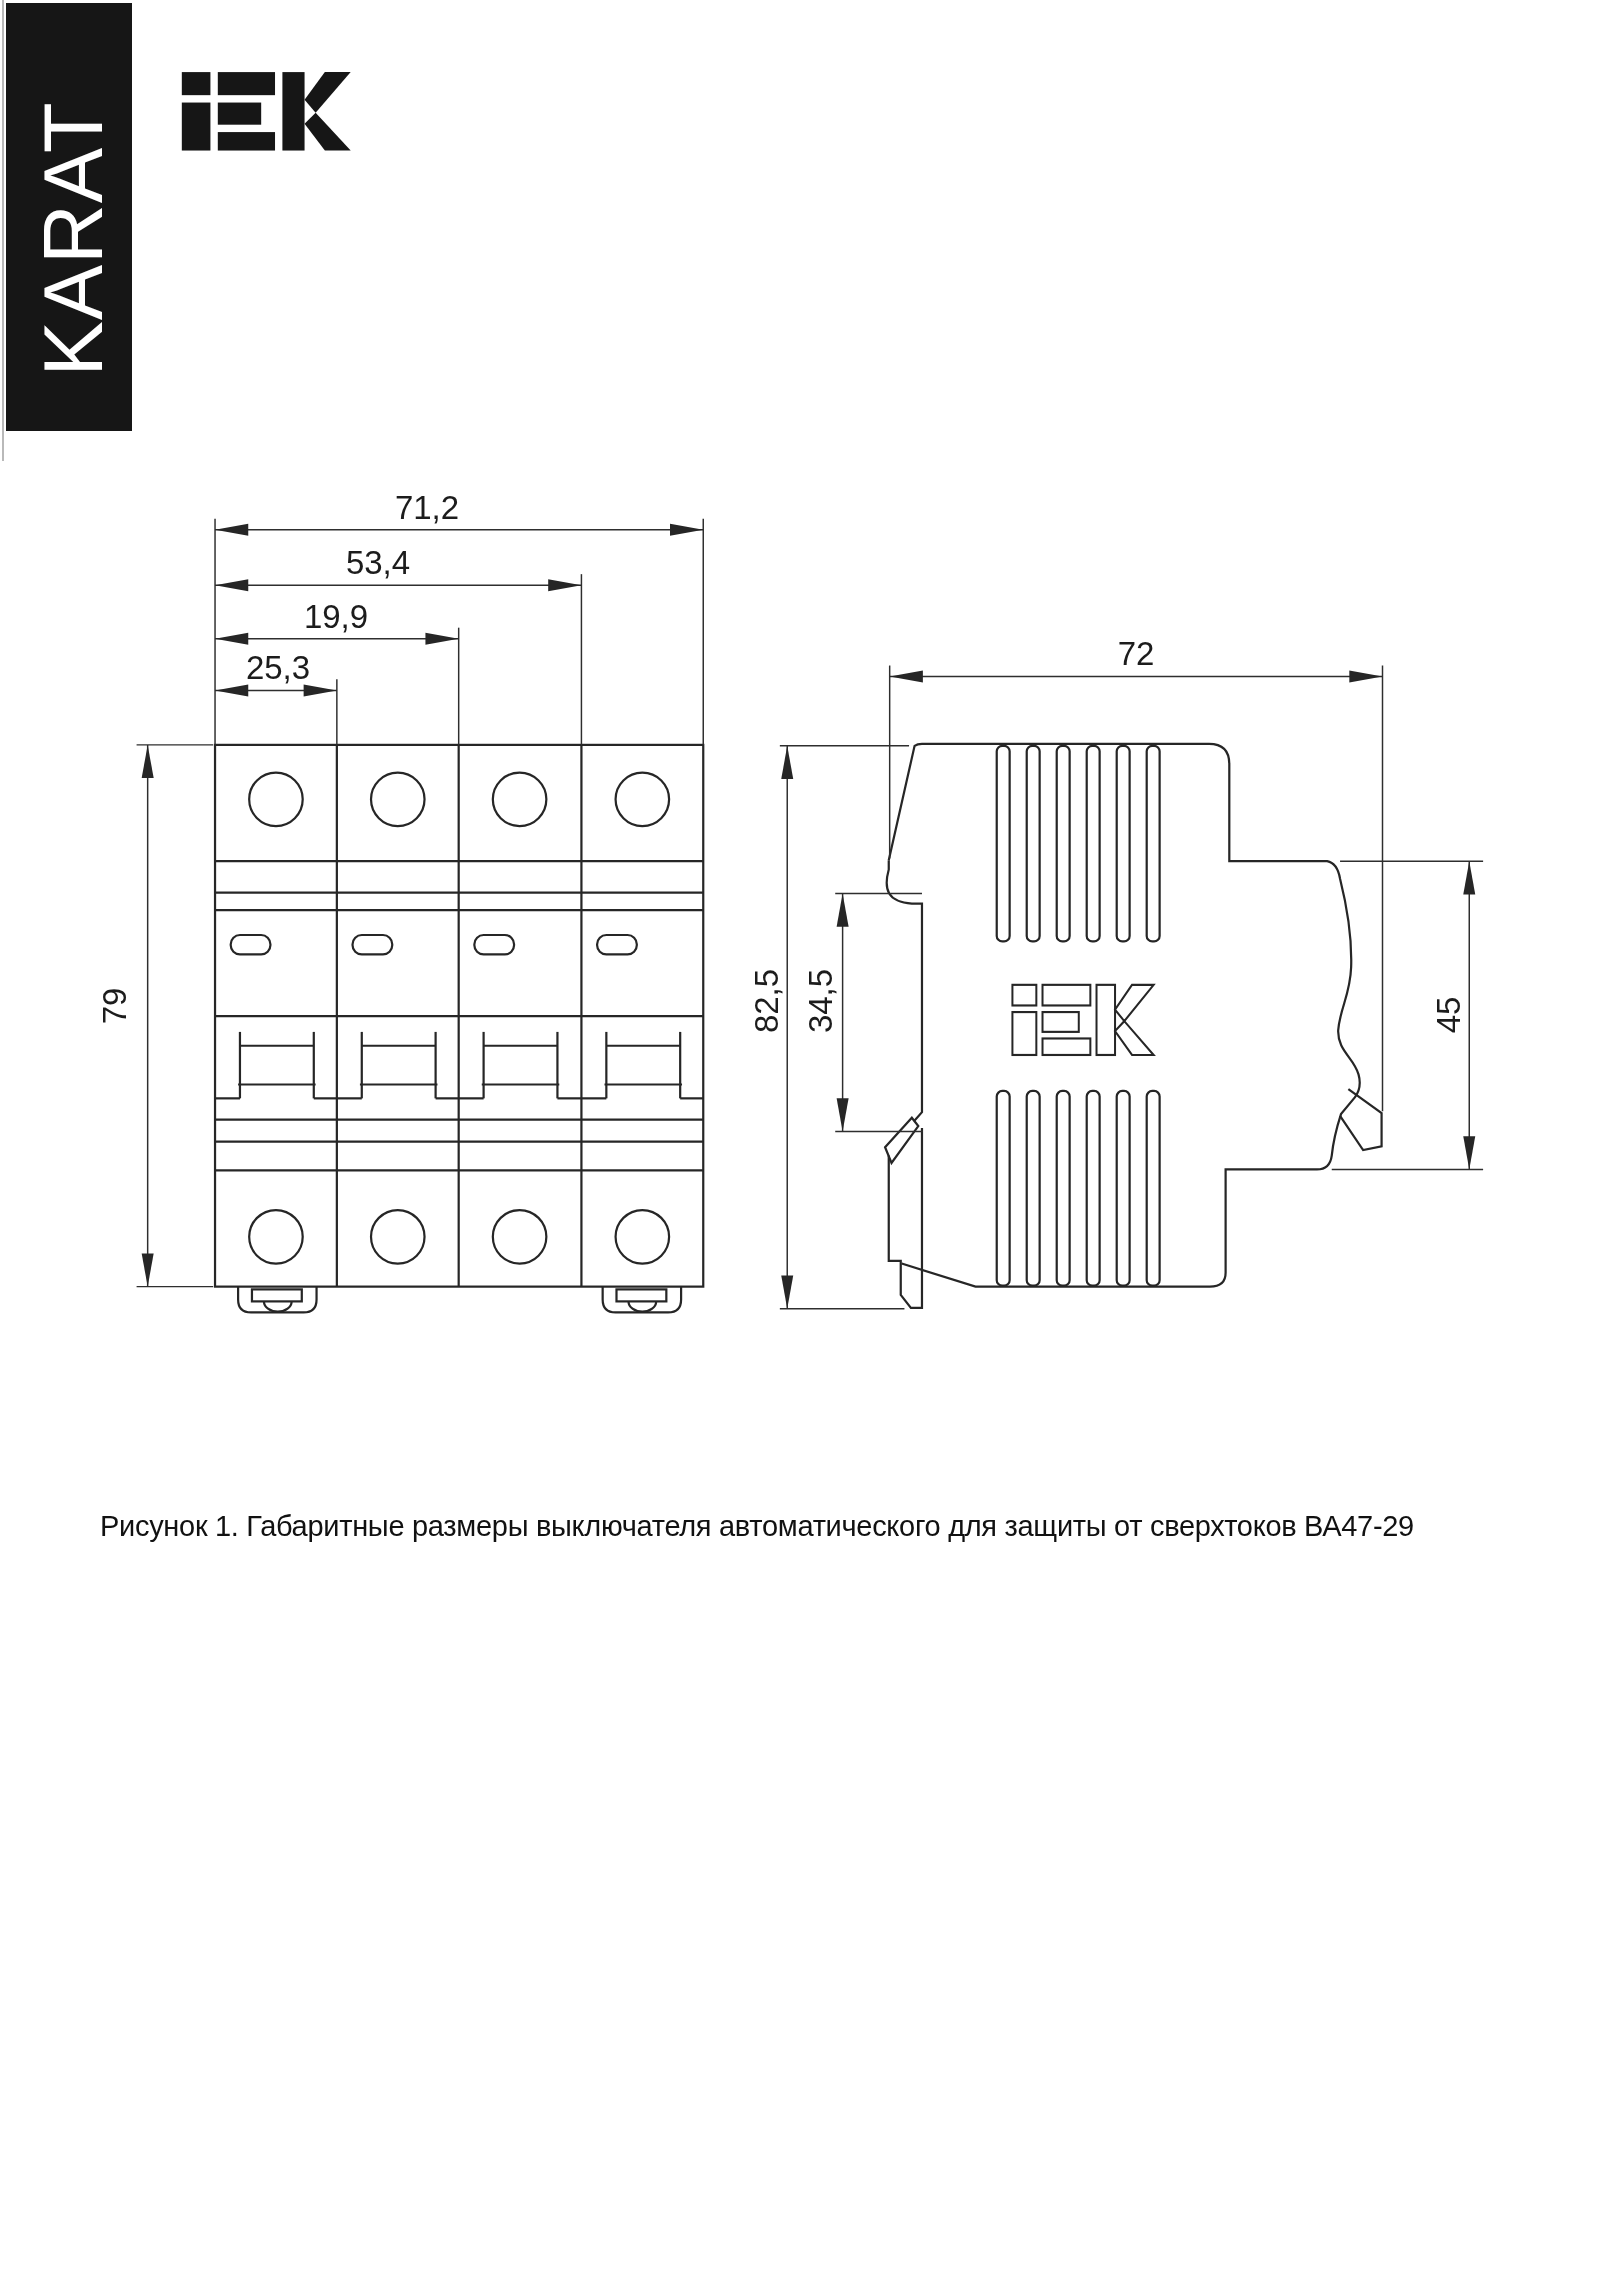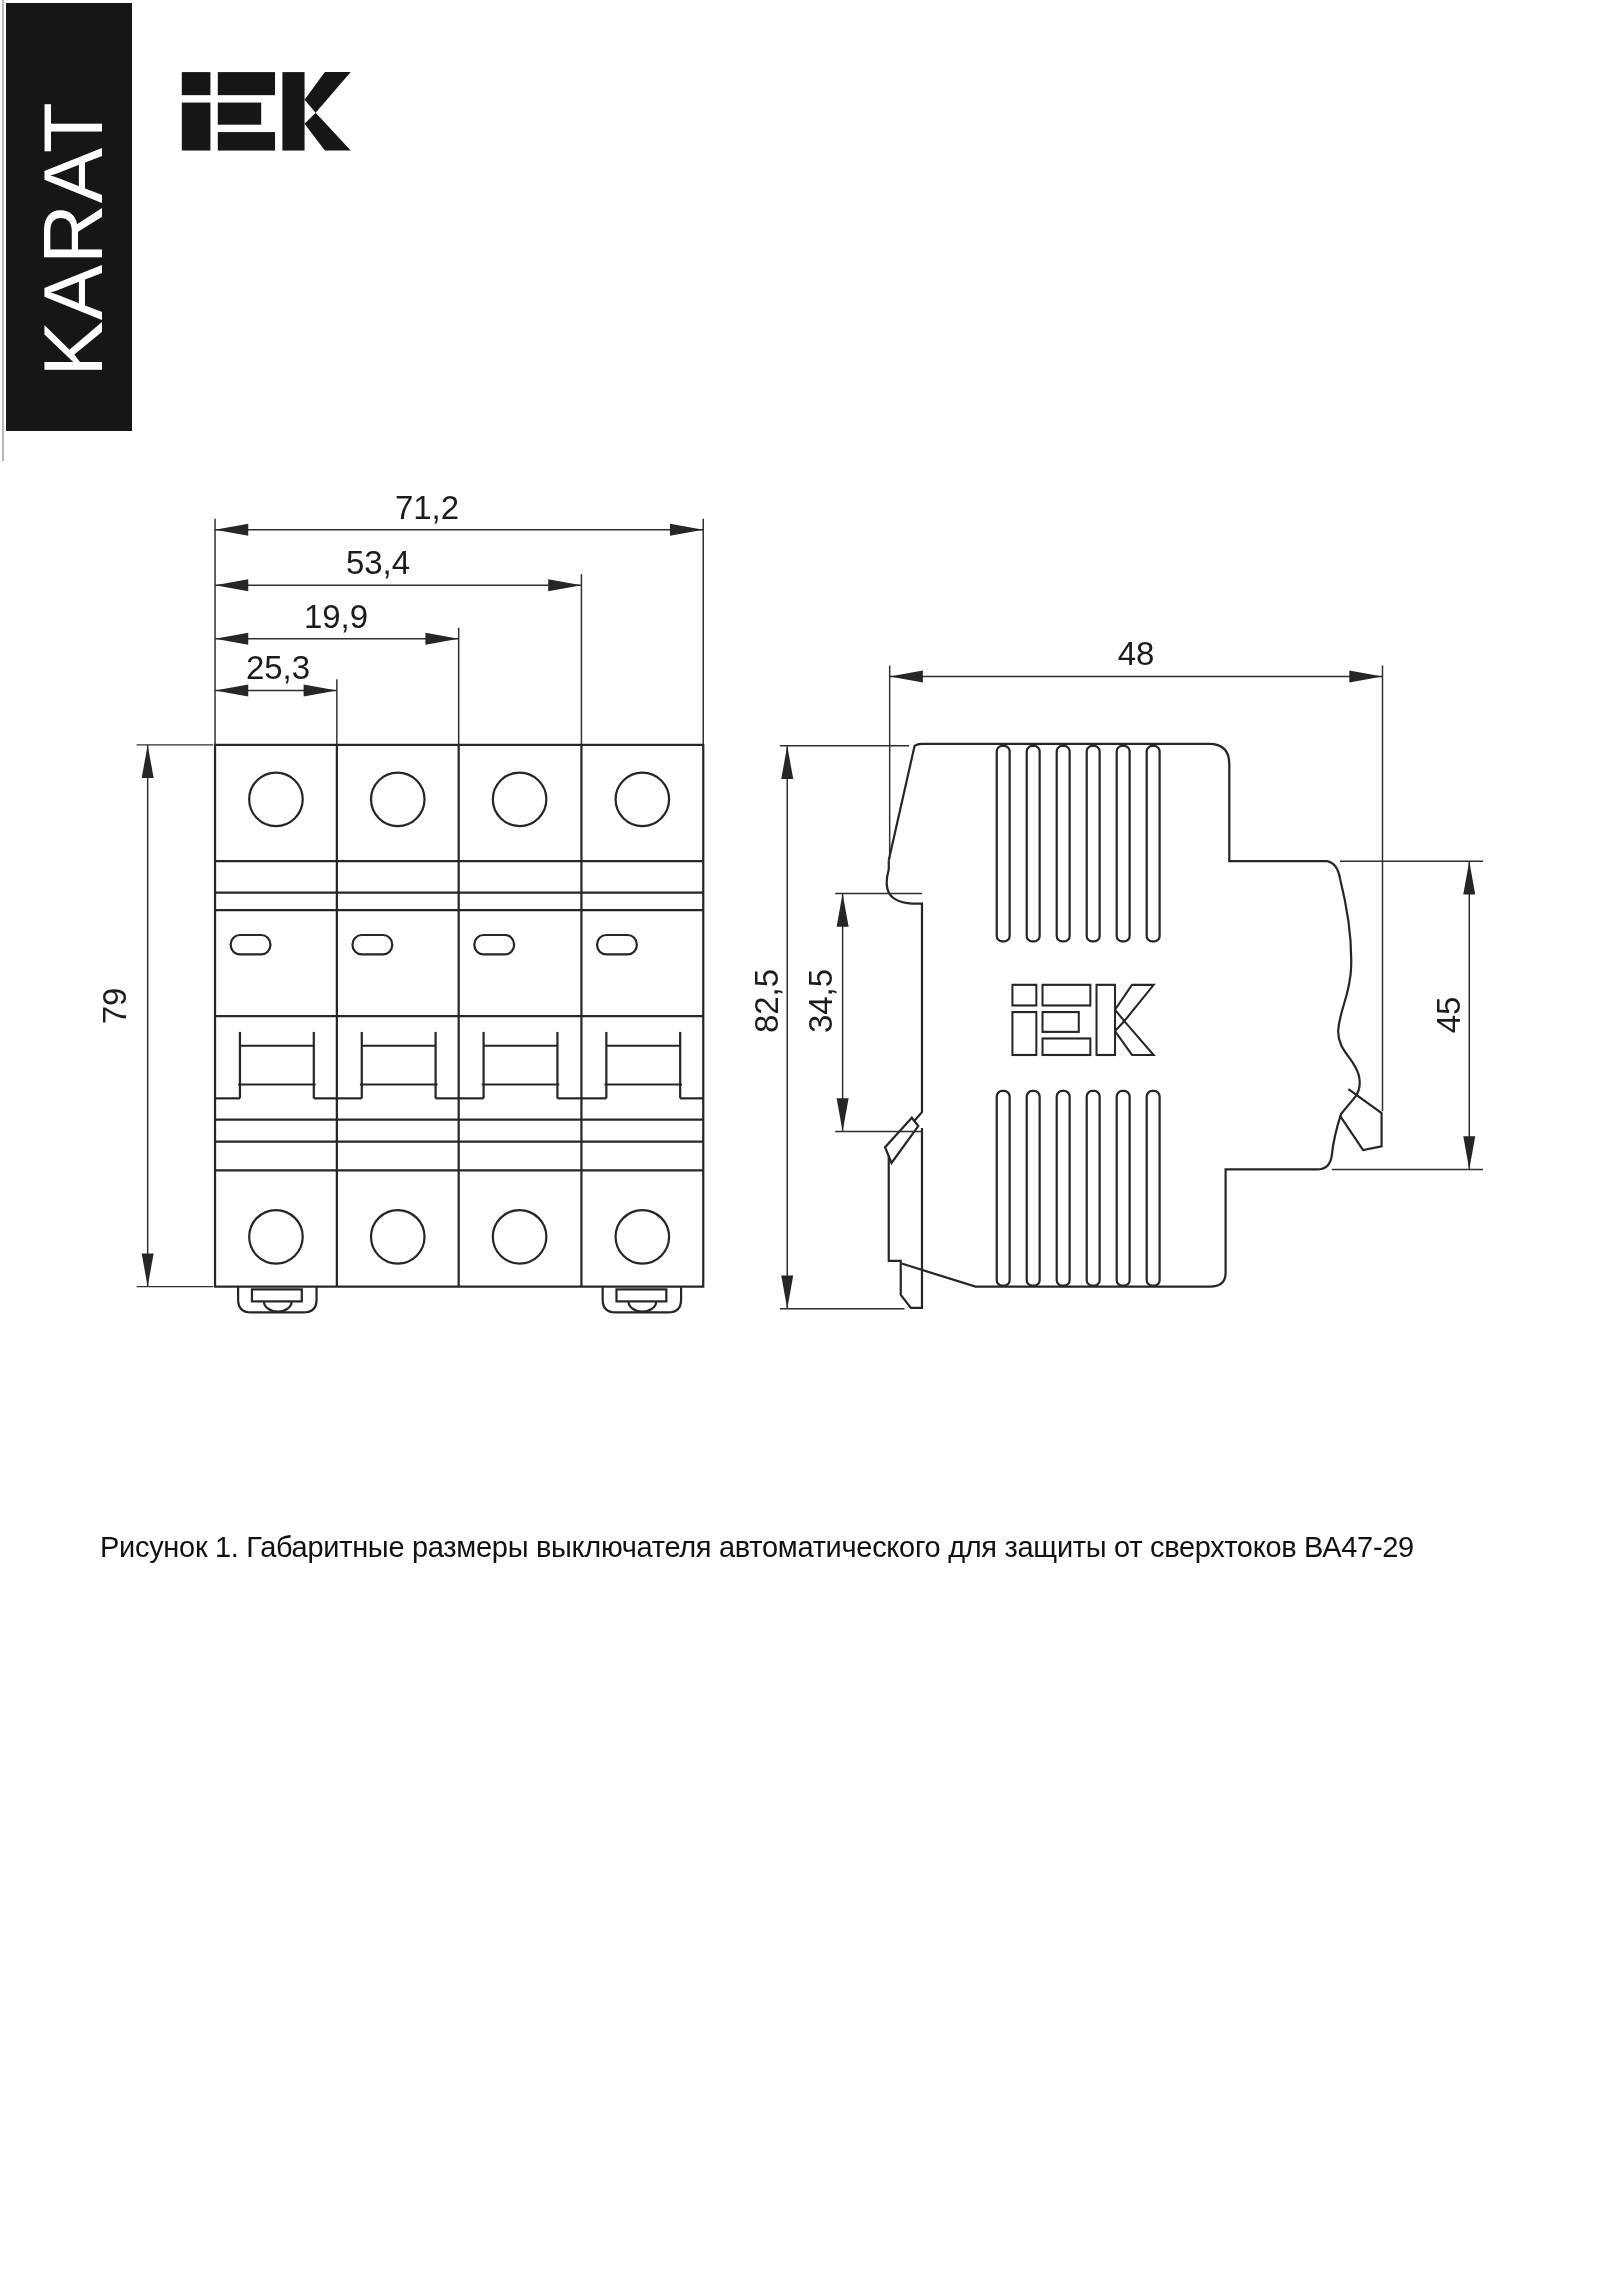--- a/index.html
+++ b/index.html
@@ -7,21 +7,21 @@
         font-family:"Liberation Sans", sans-serif;color:#1c1c1c;}
   .edge-line{position:absolute;left:1.8px;top:0;width:1.8px;height:461px;background:#b9b9b9;}
   .banner{position:absolute;left:5.5px;top:2.8px;width:126px;height:428px;background:#161616;}
   .banner-text{position:absolute;left:68px;top:236px;transform:translate(-50%,-50%) rotate(-90deg);
         color:#ffffff;font-size:83px;letter-spacing:0.9px;white-space:nowrap;font-weight:400;}
   svg.drawing{position:absolute;left:0;top:0;}
   .dim{position:absolute;font-size:33px;color:#1c1c1c;white-space:nowrap;
         transform:translate(-50%,-50%);line-height:1;}
   .dim.rot{transform:translate(-50%,-50%) rotate(-90deg);}
   .caption{position:absolute;left:100px;top:1510px;font-size:29px;letter-spacing:-0.3px;
-        color:#111;white-space:nowrap;margin-top:21px;}
+        color:#111;white-space:nowrap;}
 </style>
 </head>
 <body>
 
 <div class="page">
 
   <div class="edge-line"></div>
 
   <div class="banner">
     <span class="banner-text">KARAT</span>
@@ -229,21 +229,21 @@
       <polygon points="1592,933 1585.5,969 1598.5,969"></polygon>
         <polygon points="1592,1267 1585.5,1231 1598.5,1231"></polygon>
     </g>
   </svg>
 
   <div class="dim" style="left:427px;top:507px;">71,2</div>
   <div class="dim" style="left:378px;top:562px;">53,4</div>
   <div class="dim" style="left:336px;top:616px;">19,9</div>
   <div class="dim" style="left:278px;top:667px;">25,3</div>
   <div class="dim rot" style="left:114px;top:1006px;">79</div>
-  <div class="dim" style="left:1136px;top:653px;">48</div>
+  <div class="dim" style="left:1136px;top:653px;">72</div>
   <div class="dim rot" style="left:766px;top:1001px;">82,5</div>
   <div class="dim rot" style="left:820px;top:1001px;">34,5</div>
   <div class="dim rot" style="left:1448px;top:1015px;">45</div>
 
   <div class="caption">Рисунок 1. Габаритные размеры выключателя автоматического для защиты от сверхтоков ВА47-29</div>
 
 </div>
 
 
 </body></html>

